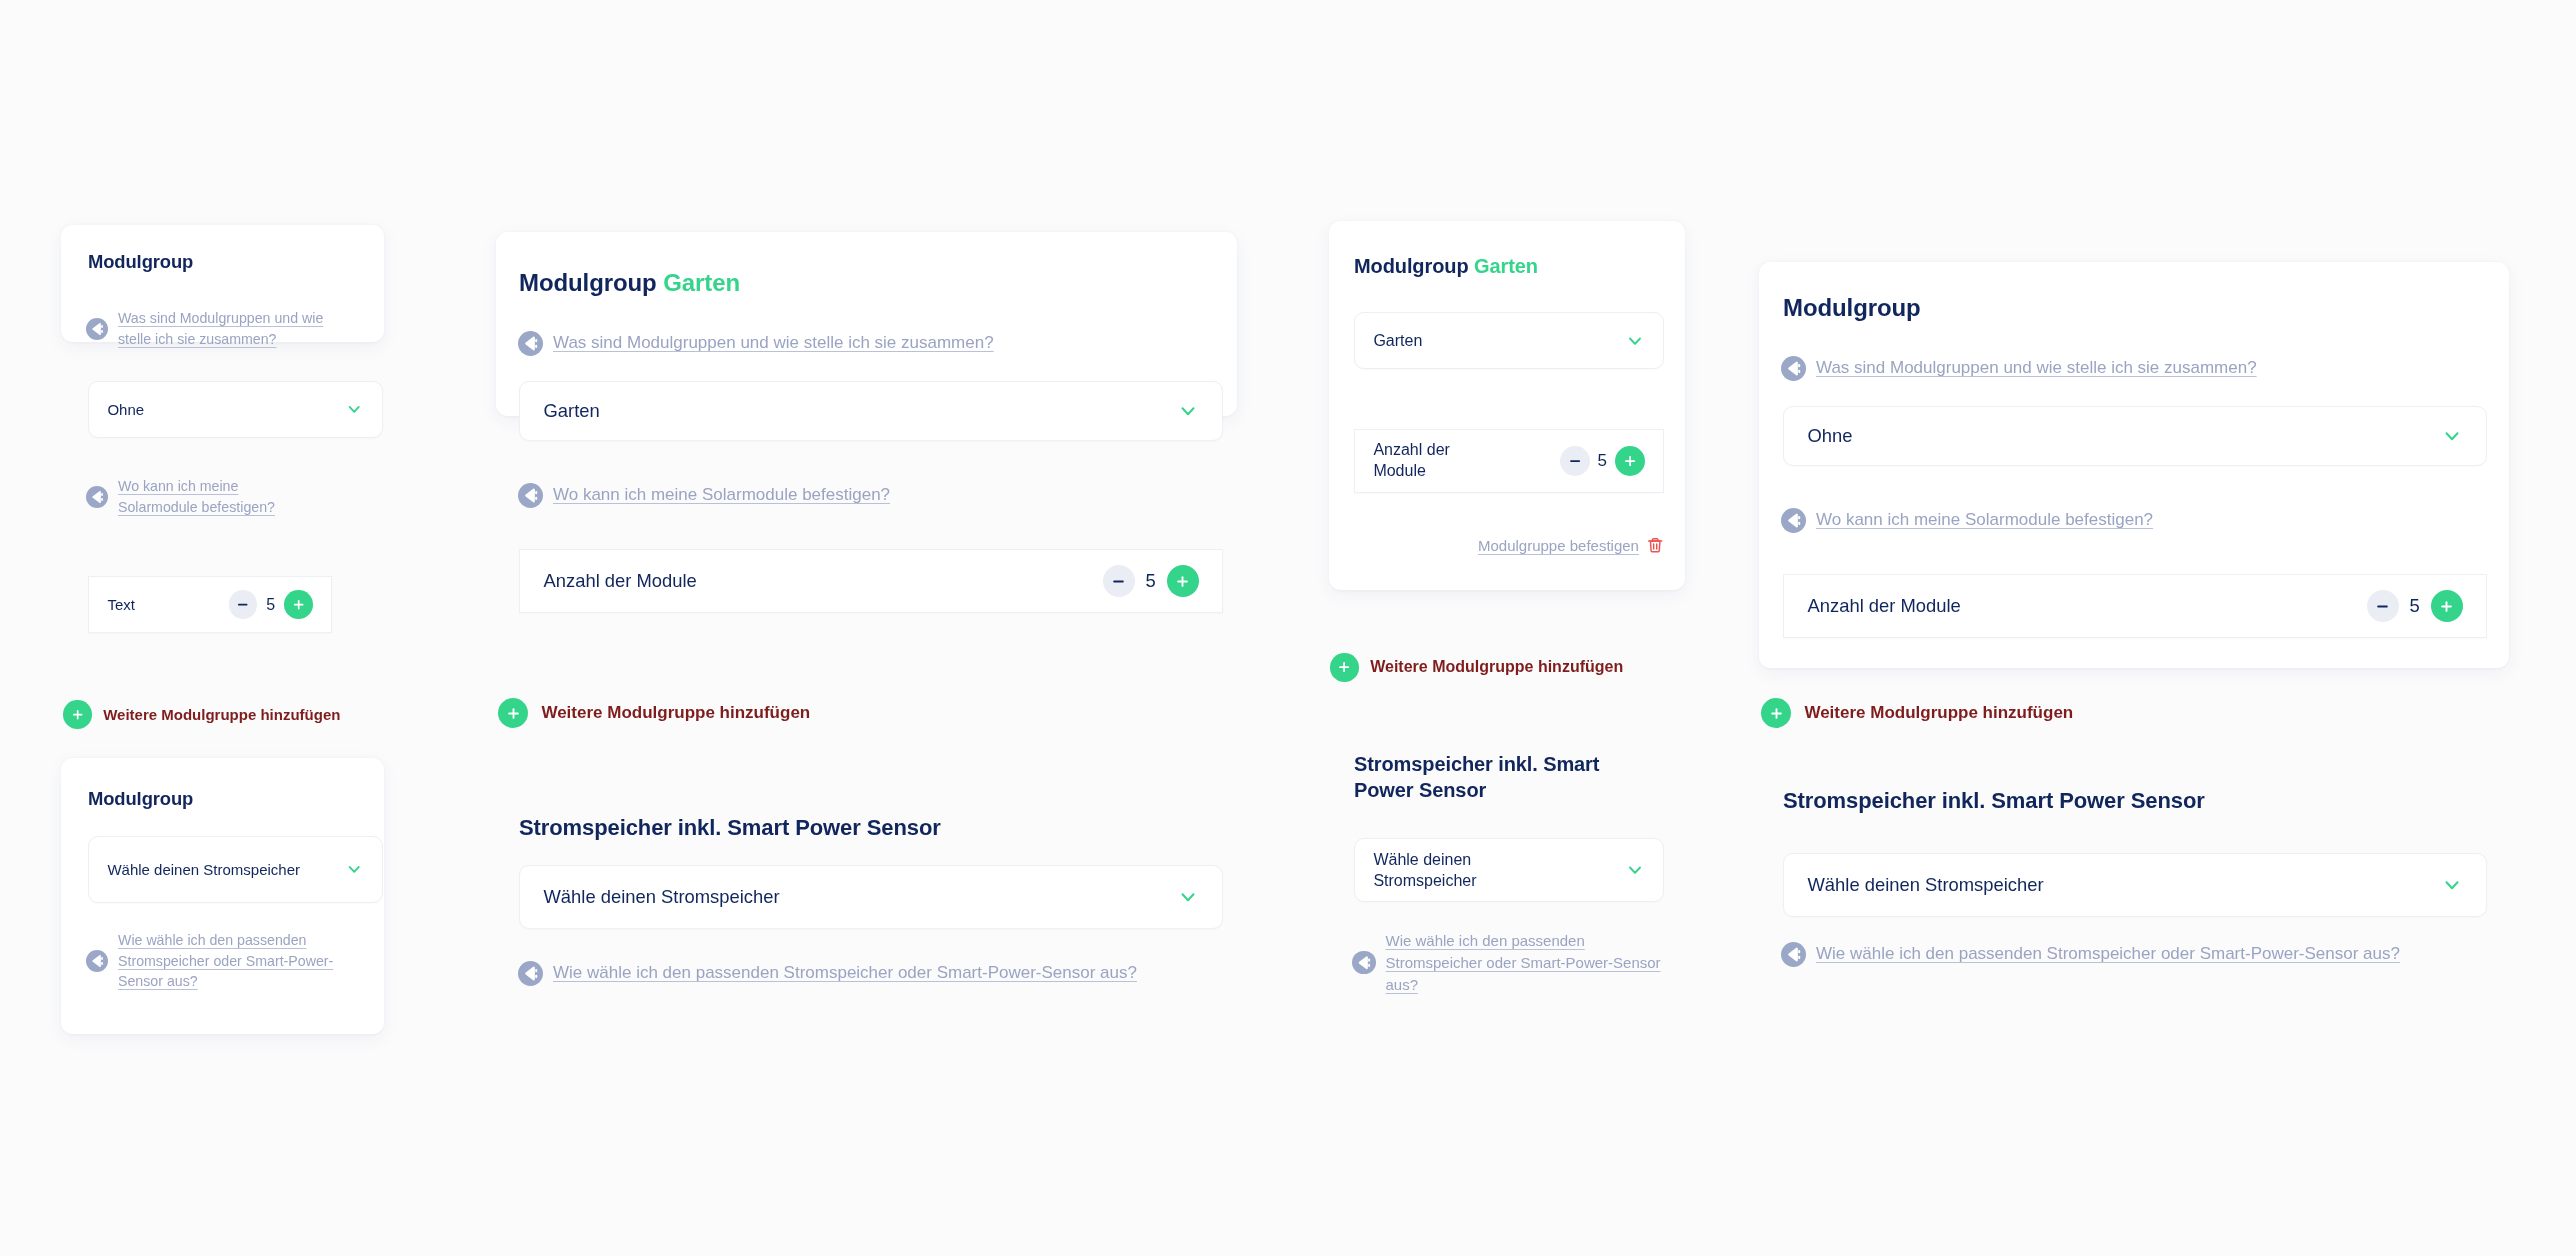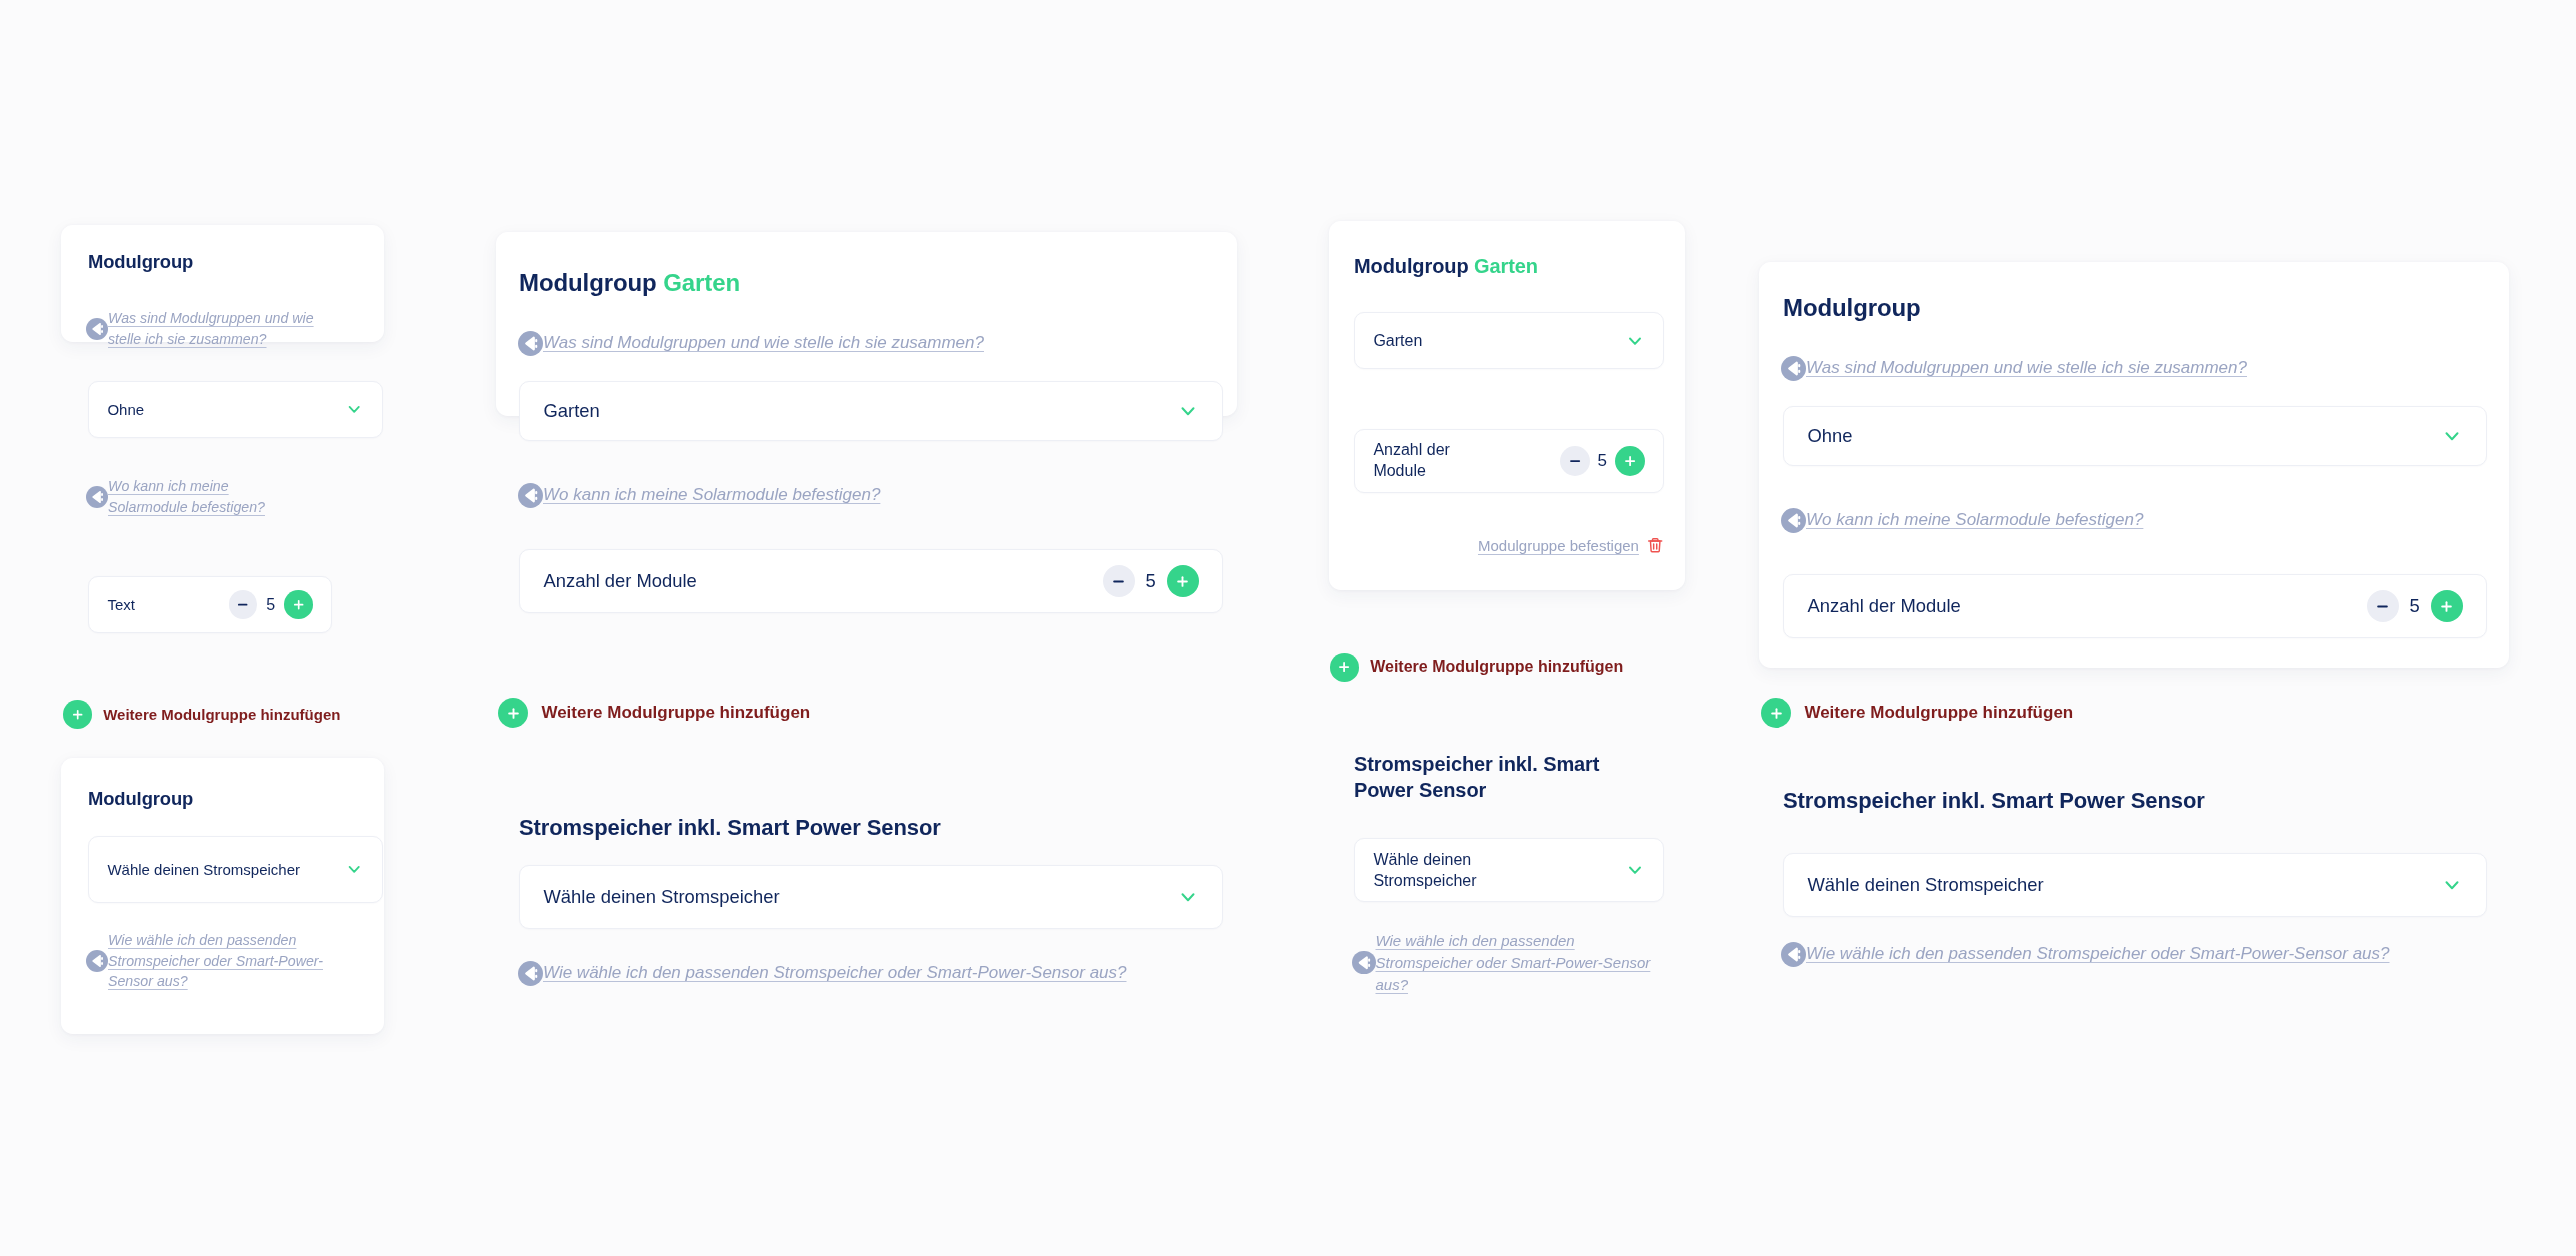--- a/index.html
+++ b/index.html
@@ -26,21 +26,21 @@
     color: #10265c;
     letter-spacing: -0.1px;
     line-height: 1.28;
   }
   .title .accent { color: #35d48b; font-weight: 700; }
 
   
   .help {
     display: flex;
     align-items: center;
-    font-style: italic;
+    gap: 10px;
   }
   .plug-icon {
     flex: 0 0 auto;
     border-radius: 50%;
     background: #9ba7c6;
     display: flex;
     align-items: center;
     justify-content: center;
   }
   .plug-icon svg { display: block; }
@@ -63,21 +63,21 @@
     color: #10265c;
     box-shadow: 0 0.8px 1.7px rgba(40,55,90,.025);
   }
   .select .val { line-height: 1.32; }
   .chev { flex: 0 0 auto; display: flex; align-items: center; }
 
   
   .stepper-field {
     background: #fff;
     border: 0.8px solid #edeff5;
-    border-radius: 10px;
+    border-radius: 0;
     display: flex;
     align-items: center;
     justify-content: space-between;
     color: #10265c;
     box-shadow: 0 0.8px 1.7px rgba(40,55,90,.025);
   }
   .stepper { display: flex; align-items: center; }
   .btn-round {
     border-radius: 50%;
     display: flex;

